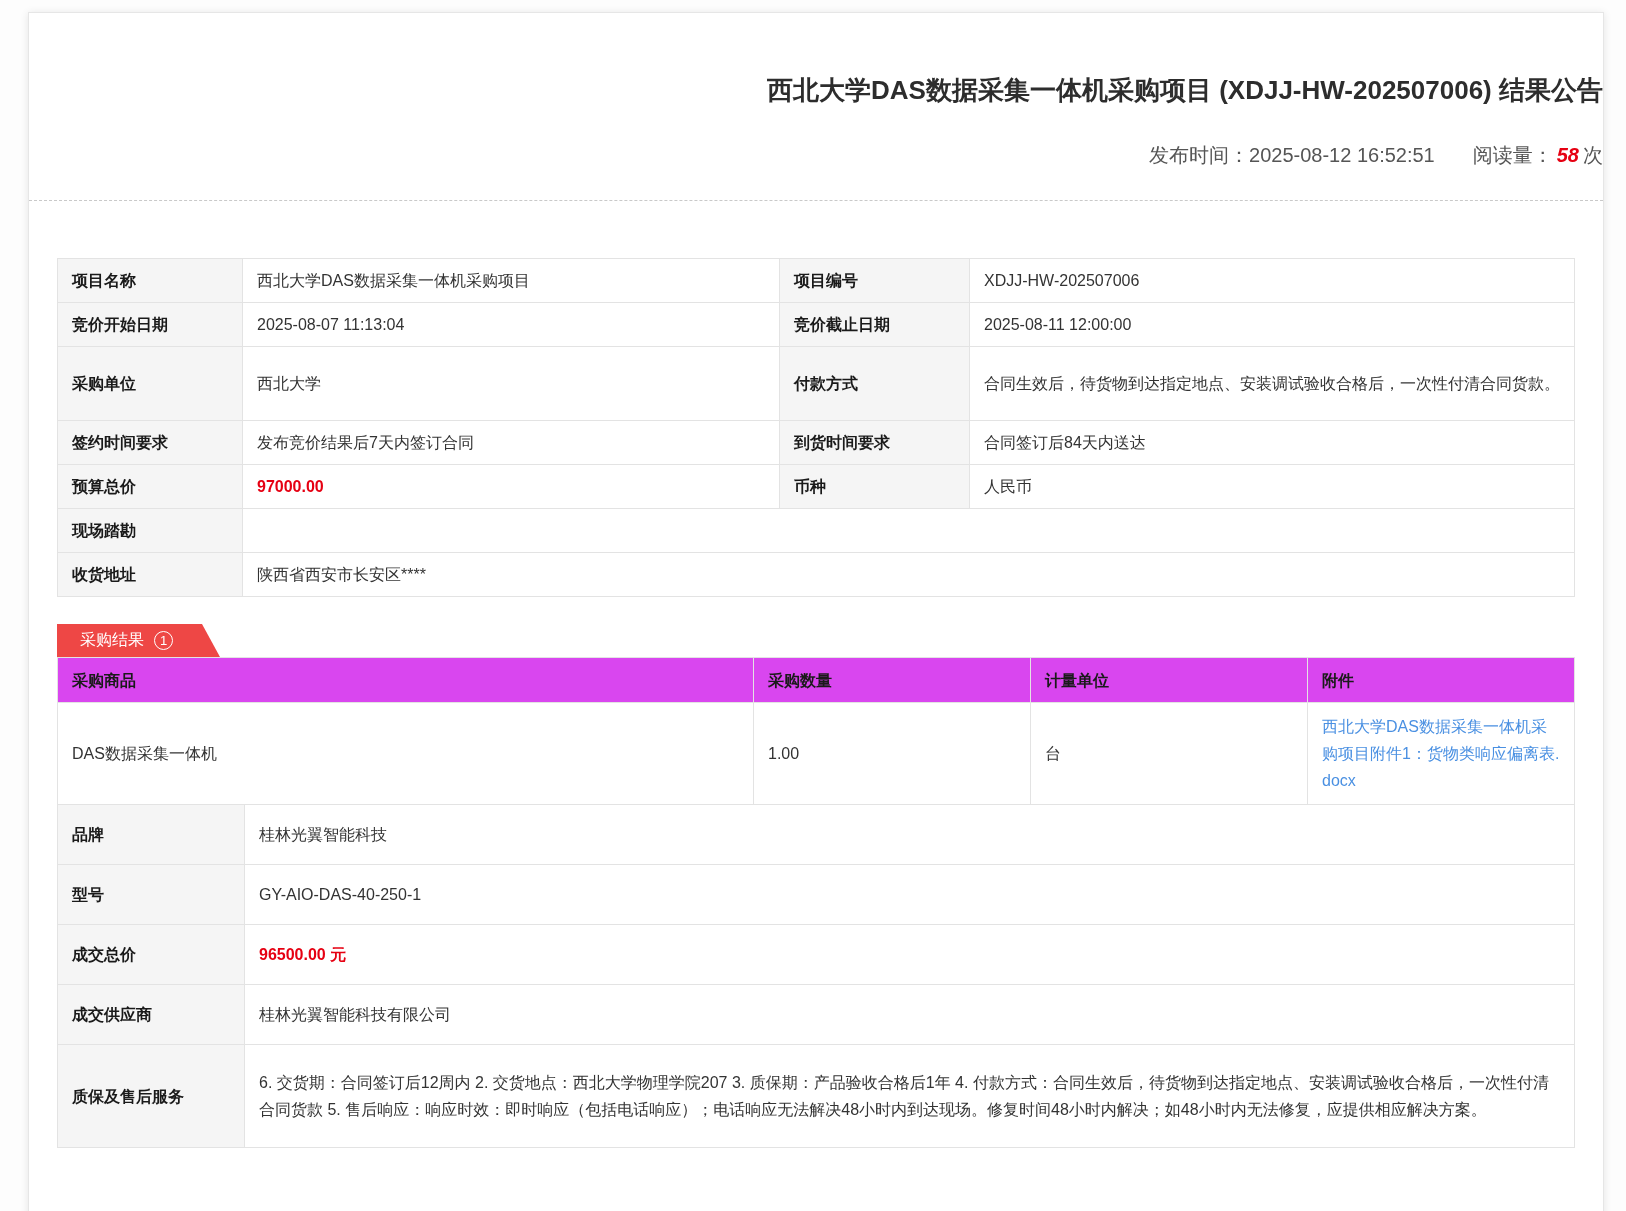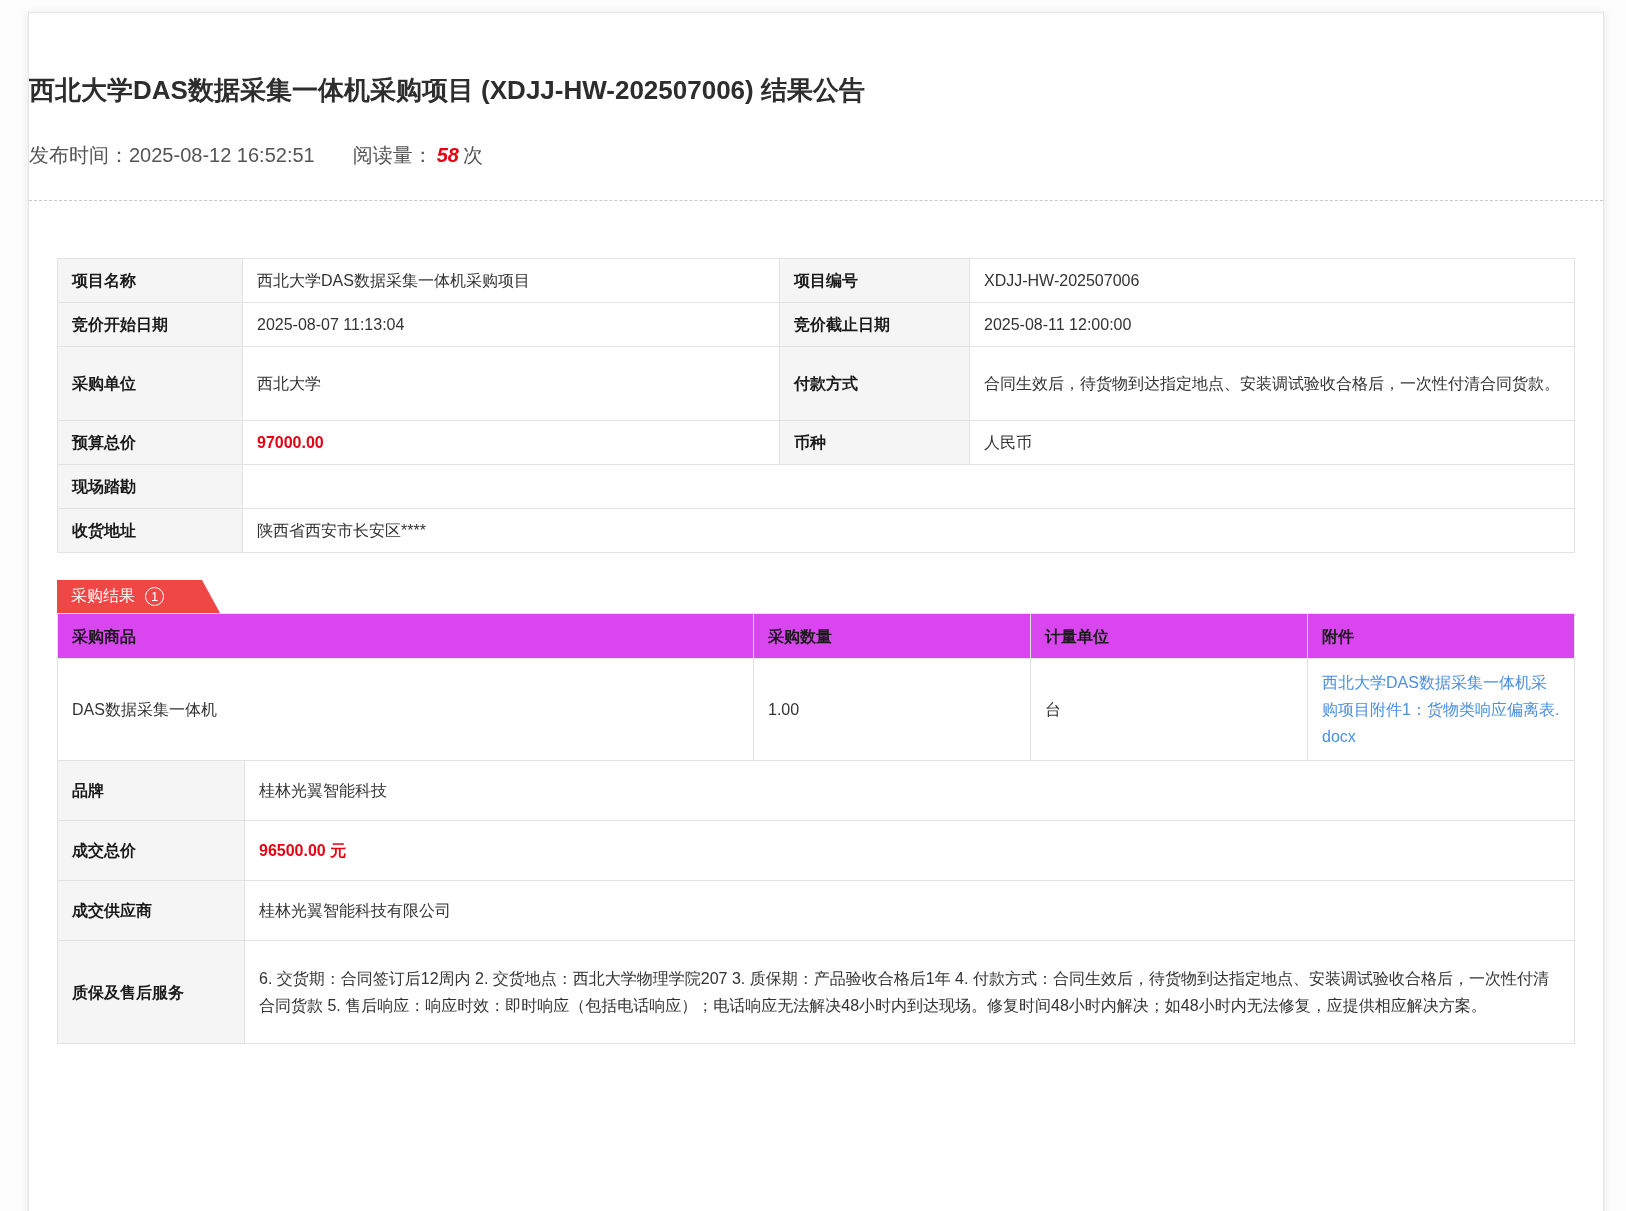--- a/index.html
+++ b/index.html
@@ -12,21 +12,21 @@
   .card {
     position: absolute;
     left: 28px; top: 12px;
     width: 1576px; height: 1400px;
     background: #ffffff;
     border: 1px solid #e6e6e6;
     box-shadow: 0 1px 8px rgba(0,0,0,0.10);
   }
   .card-header {
     height: 188px;
-    text-align: left;
+    text-align: right;
     border-bottom: 1px dashed #c9c9c9;
     padding-top: 60px;
   }
   .page-title {
     font-size: 26px;
     font-weight: bold;
     color: #2d2d2d;
     line-height: 34px;
   }
   .meta {
@@ -63,21 +63,21 @@
   .info-table tr.h74 { height: 74px; }
   .red-price { color: #e60012; font-weight: bold; }
 
   .badge {
     margin-top: 27px;
     width: 163px; height: 33px;
     background: #ee4745;
     color: #ffffff;
     clip-path: polygon(0 0, 145px 0, 163px 100%, 0 100%);
     display: flex; align-items: center;
-    padding-left: 14px;
+    padding-left: 23px;
     font-size: 16px;
   }
   .badge-num {
     display: inline-flex;
     width: 19px; height: 19px;
     border: 1px solid #ffffff;
     border-radius: 50%;
     align-items: center; justify-content: center;
     font-size: 13px;
     margin-left: 10px;
@@ -132,20 +132,26 @@
         <td class="lbl">竞价截止日期</td>
         <td>2025-08-11 12:00:00</td>
       </tr>
       <tr class="h74">
         <td class="lbl">采购单位</td>
         <td>西北大学</td>
         <td class="lbl">付款方式</td>
         <td>合同生效后，待货物到达指定地点、安装调试验收合格后，一次性付清合同货款。</td>
       </tr>
       <tr>
+        <td class="lbl">签约时间要求</td>
+        <td>发布竞价结果后7天内签订合同</td>
+        <td class="lbl">到货时间要求</td>
+        <td>合同签订后84天内送达</td>
+      </tr>
+      <tr>
         <td class="lbl">预算总价</td>
         <td class="red-price">97000.00</td>
         <td class="lbl">币种</td>
         <td>人民币</td>
       </tr>
       <tr>
         <td class="lbl">现场踏勘</td>
         <td colspan="3"></td>
       </tr>
       <tr>
@@ -187,20 +193,24 @@
       <colgroup>
           <col style="width:187px">
           <col>
         </colgroup>
       <tbody>
           <tr>
         <td class="lbl">品牌</td>
         <td>桂林光翼智能科技</td>
       </tr>
       <tr>
+        <td class="lbl">型号</td>
+        <td>GY-AIO-DAS-40-250-1</td>
+      </tr>
+      <tr>
         <td class="lbl">成交总价</td>
         <td class="red-price">96500.00 元</td>
       </tr>
       <tr>
         <td class="lbl">成交供应商</td>
         <td>桂林光翼智能科技有限公司</td>
       </tr>
       <tr class="h103">
         <td class="lbl">质保及售后服务</td>
         <td>6. 交货期：合同签订后12周内 2. 交货地点：西北大学物理学院207 3. 质保期：产品验收合格后1年 4. 付款方式：合同生效后，待货物到达指定地点、安装调试验收合格后，一次性付清合同货款 5. 售后响应：响应时效：即时响应（包括电话响应）；电话响应无法解决48小时内到达现场。修复时间48小时内解决；如48小时内无法修复，应提供相应解决方案。</td>

